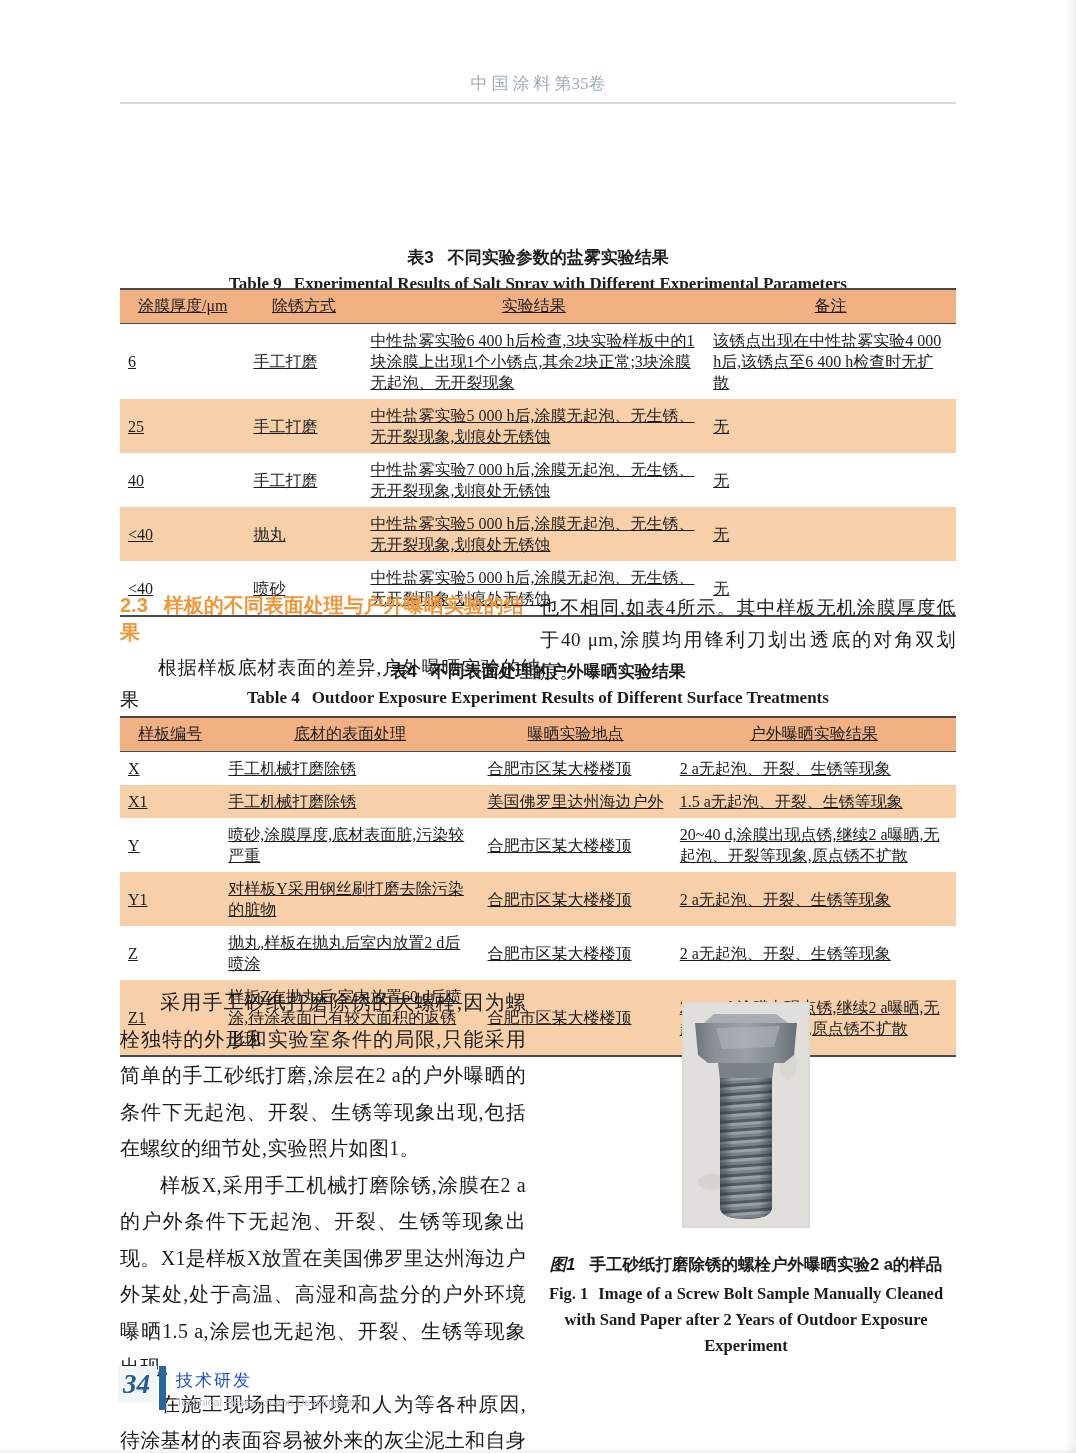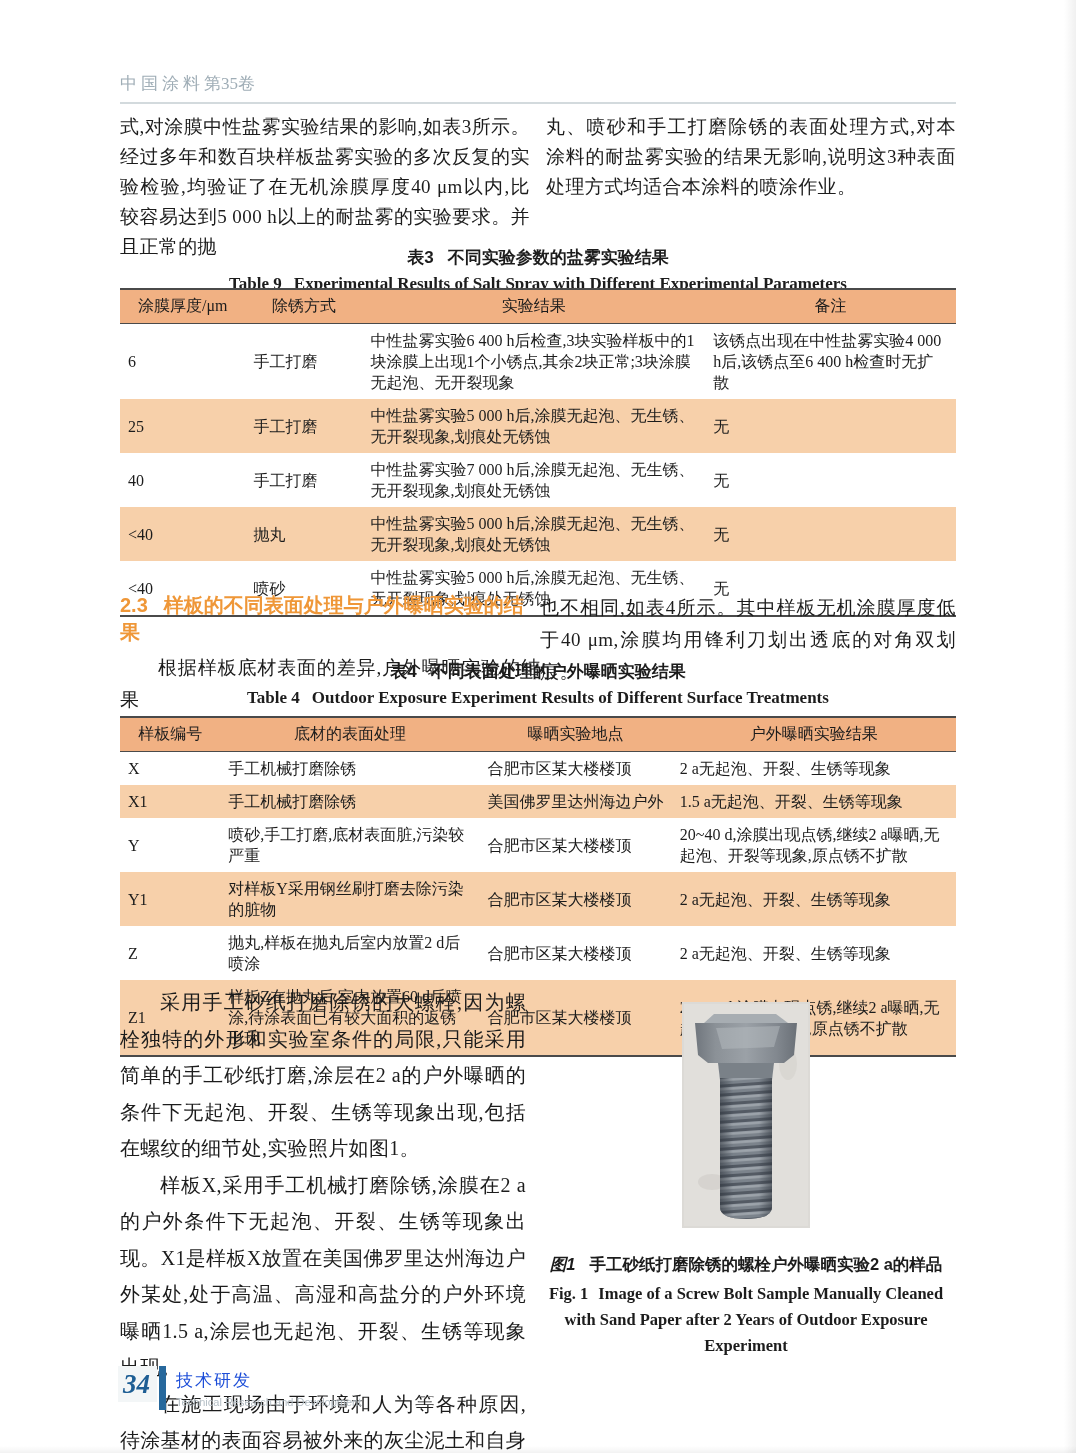--- a/index.html
+++ b/index.html
@@ -5,38 +5,38 @@
   html,body{margin:0;padding:0;background:#ffffff;}
   .page{position:relative;width:1076px;height:1453px;background:#ffffff;
         font-family:"Liberation Serif","DejaVu Serif",serif;color:#1c1c1c;overflow:hidden;}
   .scan-edge-right{position:absolute;top:0;right:0;width:12px;height:100%;
         background:linear-gradient(to right,rgba(0,0,0,0),rgba(0,0,0,0.06));}
   .scan-edge-bottom{position:absolute;left:0;bottom:0;width:100%;height:7px;
         background:linear-gradient(to bottom,rgba(0,0,0,0),rgba(0,0,0,0.05));}
 
   
   .runhead{position:absolute;left:120px;width:836px;top:72px;
-        display:flex;justify-content:flex-start;align-items:flex-end;
+        display:flex;justify-content:center;align-items:flex-end;
         color:#9fadb6;font-size:17px;border-bottom:2px solid #d3dadd;padding-bottom:7px;}
   .runhead .jname{letter-spacing:4px;}
 
   
   .intro{position:absolute;left:120px;width:836px;top:112px;display:flex;gap:16px;}
   .intro .col{flex:1;font-size:19px;line-height:30px;text-align:justify;letter-spacing:0.4px;}
 
   
   .tbl-title{position:absolute;left:120px;width:836px;text-align:center;}
   .tbl-title .zh{font-family:"Liberation Sans","DejaVu Sans",sans-serif;font-weight:bold;font-size:17px;}
   .tbl-title .zh .lbl{margin-right:14px;}
   .tbl-title .en{font-weight:bold;font-size:17px;margin-top:5px;}
   .tbl-title .en .lbl{margin-right:12px;}
 
   
   .dtable{position:absolute;left:120px;width:836px;border-collapse:collapse;
-        font-size:16px;border-top:2px solid #4a4a4a;border-bottom:2px solid #4a4a4a;}
+        font-size:16px;border-top:2px solid #4a4a4a;border-bottom:2px solid #4a4a4a;text-decoration:underline;}
   .dtable thead th{background:#f1b183;font-weight:normal;padding:6px 4px;
         border-bottom:1px solid #4a4a4a;font-size:16px;}
   .dtable td{padding:6px 8px;text-align:left;line-height:21px;vertical-align:middle;}
   .dtable tr.shade{background:#f7d0aa;}
 
   
   .sec23{position:absolute;left:120px;width:836px;top:592px;display:flex;}
   .sec23 .left{width:420px;}
   .sec23 .right{flex:1;font-size:19px;line-height:32px;text-align:justify;letter-spacing:0.4px;}
   .sec-head{font-family:"Liberation Sans","DejaVu Sans",sans-serif;font-weight:bold;
@@ -73,24 +73,20 @@
 </head>
 <body>
 
 <div class="page">
 
   <div class="runhead">
     <span class="jname">中国涂料</span>
     <span class="vol">第35卷</span>
   </div>
 
-  <div class="intro">
-    <div class="col">式,对涂膜中性盐雾实验结果的影响,如表3所示。经过多年和数百块样板盐雾实验的多次反复的实验检验,均验证了在无机涂膜厚度40 μm以内,比较容易达到5 000 h以上的耐盐雾的实验要求。并且正常的抛</div>
-    <div class="col">丸、喷砂和手工打磨除锈的表面处理方式,对本涂料的耐盐雾实验的结果无影响,说明这3种表面处理方式均适合本涂料的喷涂作业。</div>
-  </div>
 
   <div class="tbl-title pos-t3title">
     <div class="zh">
       <span class="lbl">表3</span><span>不同实验参数的盐雾实验结果</span>
     </div>
     <div class="en">
       <span class="lbl">Table 9</span><span>Experimental Results of Salt Spray with Different Experimental Parameters</span>
     </div>
   </div>
 
@@ -185,21 +181,21 @@
         <td>2 a无起泡、开裂、生锈等现象</td>
       </tr>
       <tr class="shade">
         <td>X1</td>
         <td>手工机械打磨除锈</td>
         <td>美国佛罗里达州海边户外</td>
         <td>1.5 a无起泡、开裂、生锈等现象</td>
       </tr>
       <tr>
         <td>Y</td>
-        <td>喷砂,手工打磨,底材表面脏,污染较严重</td>
+        <td>喷砂,涂膜厚度,底材表面脏,污染较严重</td>
         <td>合肥市区某大楼楼顶</td>
         <td>20~40 d,涂膜出现点锈,继续2 a曝晒,无起泡、开裂等现象,原点锈不扩散</td>
       </tr>
       <tr class="shade">
         <td>Y1</td>
         <td>对样板Y采用钢丝刷打磨去除污染的脏物</td>
         <td>合肥市区某大楼楼顶</td>
         <td>2 a无起泡、开裂、生锈等现象</td>
       </tr>
       <tr>

